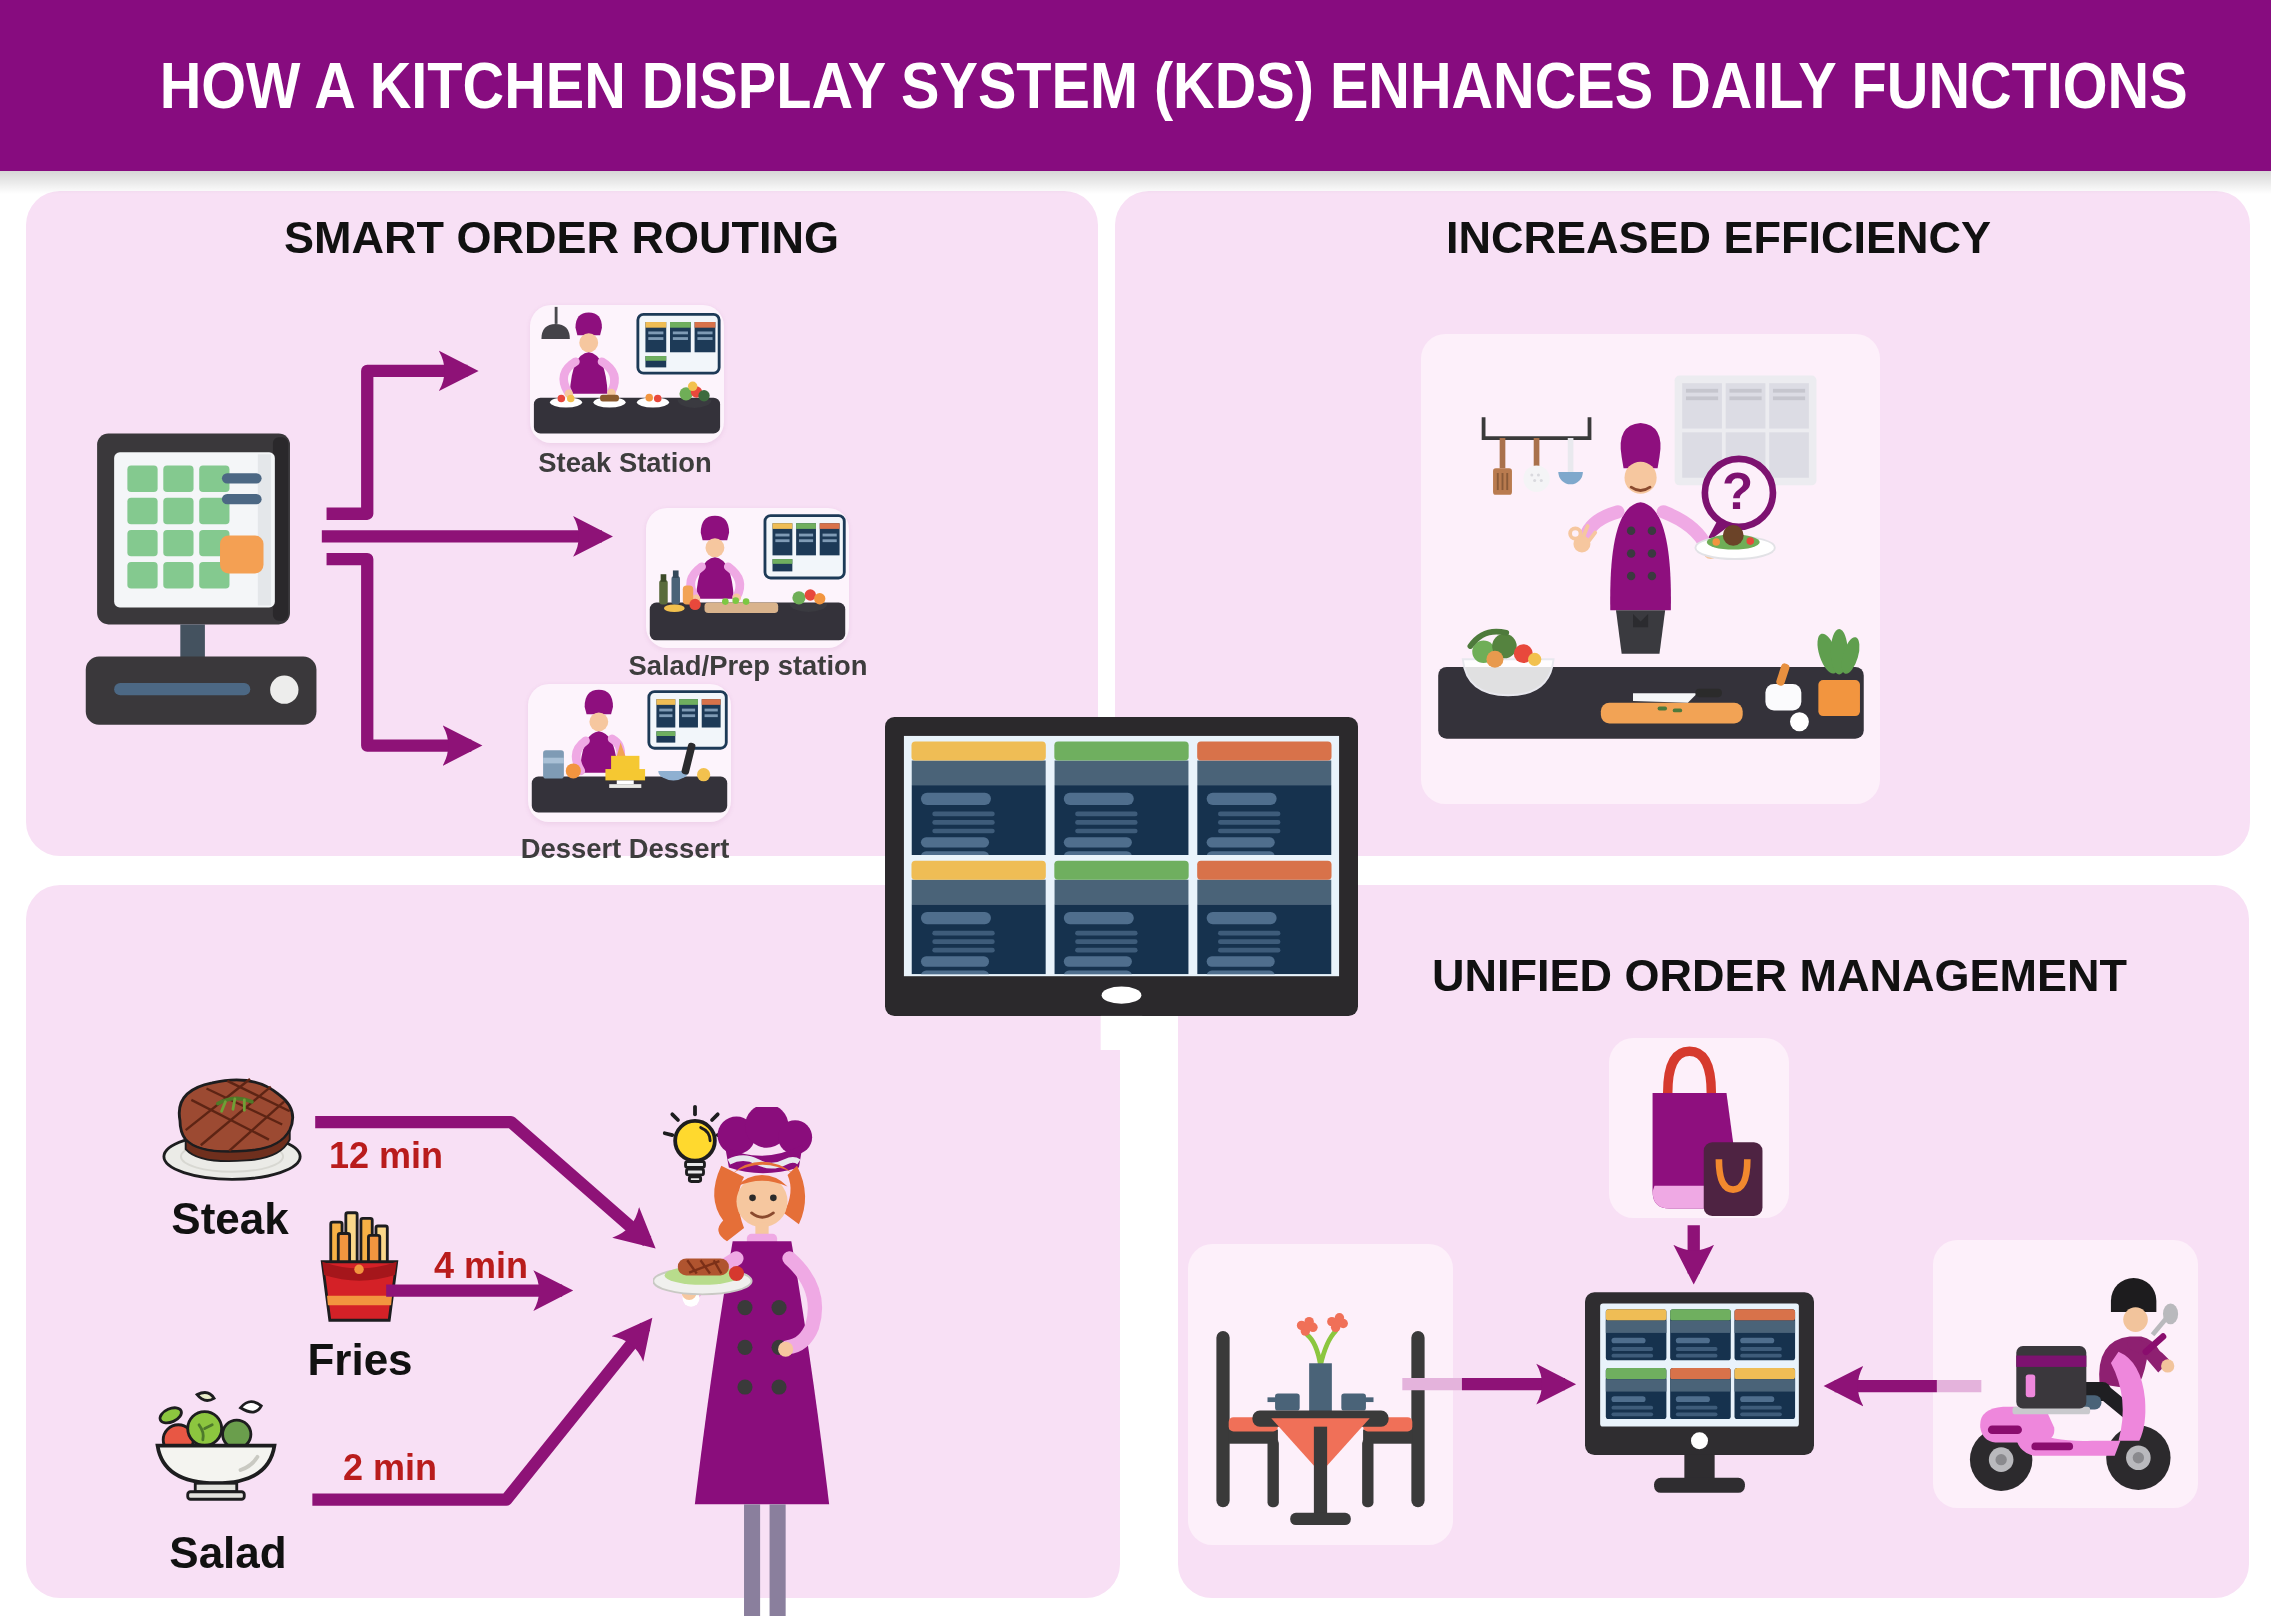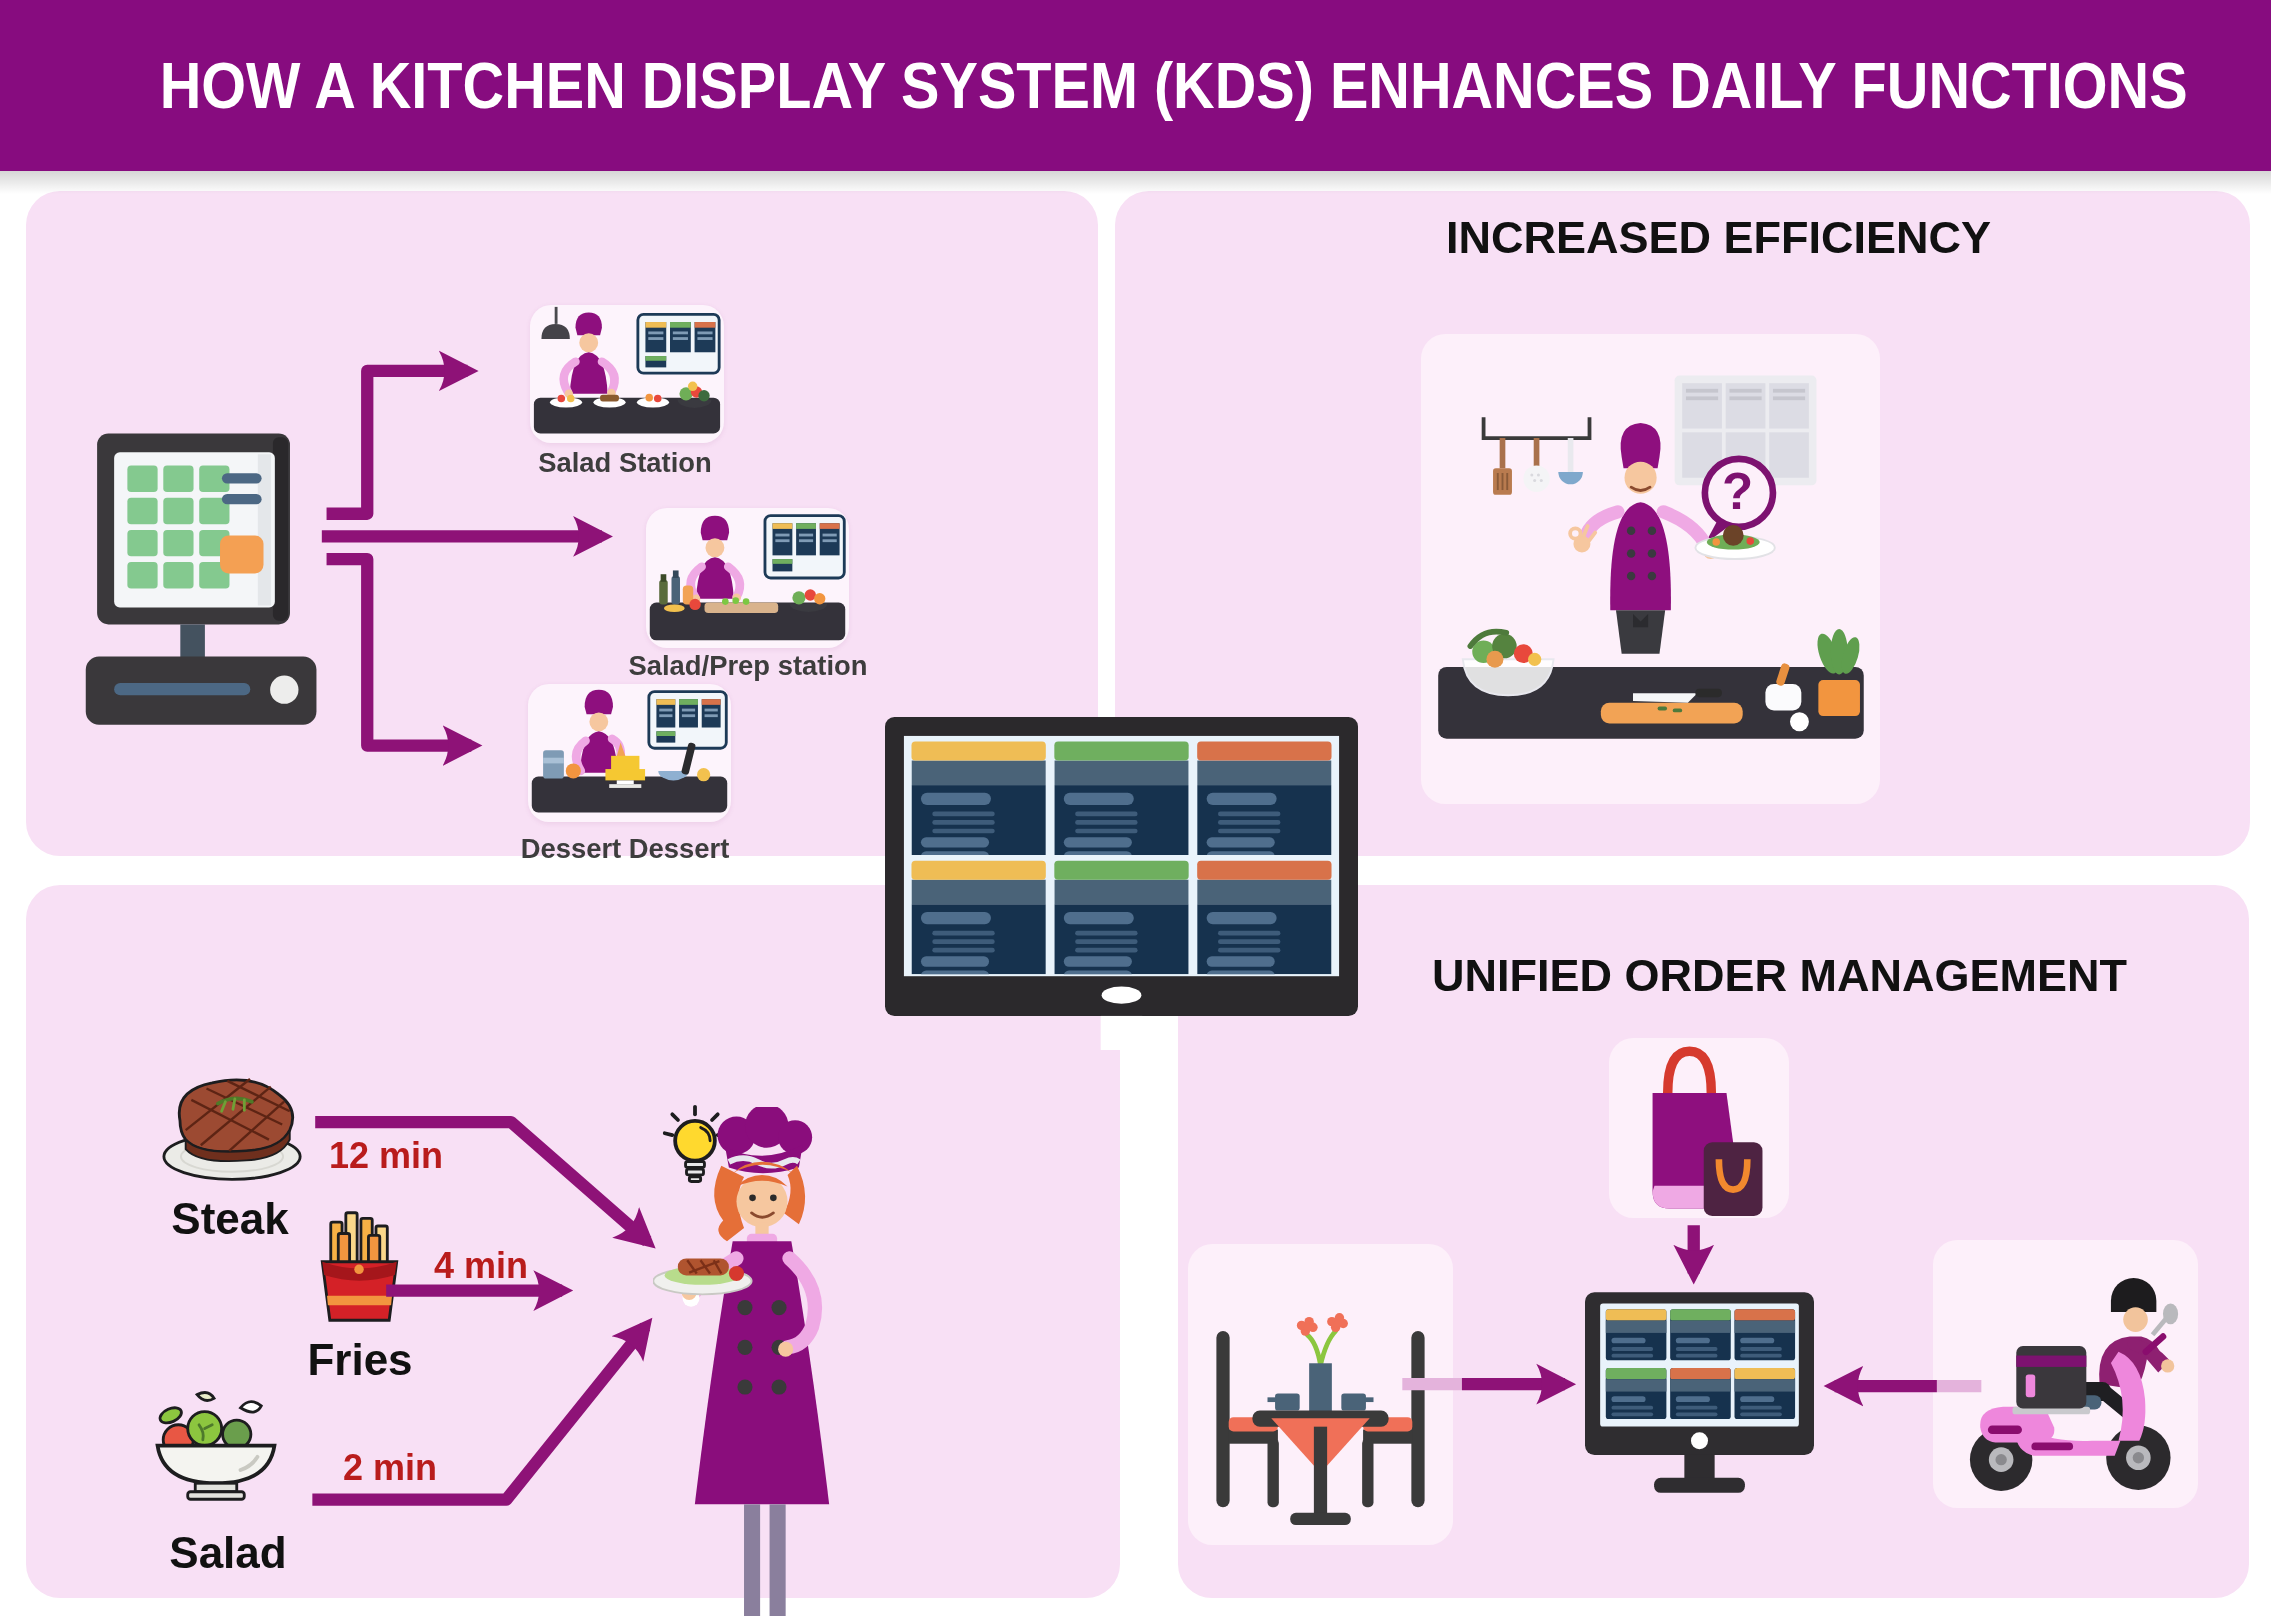--- a/index.html
+++ b/index.html
@@ -27,20 +27,21 @@
   <div id="banner" class="abs">
     <h1>HOW A KITCHEN DISPLAY SYSTEM (KDS) ENHANCES DAILY FUNCTIONS</h1>
   </div>
   <div id="banner-shadow" class="abs"></div>
 
   <div class="abs panel" style="left:25.6px;top:191px;width:1072px;height:665px;"></div>
   <div class="abs panel" style="left:1115px;top:191px;width:1135px;height:665px;"></div>
   <div class="abs panel" style="left:25.6px;top:885px;width:1094px;height:713px;"></div>
   <div class="abs panel" style="left:1178px;top:885px;width:1071px;height:713px;"></div>
 
+  <div class="abs heading" style="left:25.6px;top:212px;width:1072px;">SMART ORDER ROUTING</div>
   <div class="abs heading" style="left:1115px;top:212px;width:1135px;padding-left:36px;">INCREASED EFFICIENCY</div>
   <div class="abs heading" style="left:1244px;top:950px;width:1071px;">UNIFIED ORDER MANAGEMENT</div>
 
   <div class="abs" style="left:80px;top:424px;z-index:2;">
     <svg width="246" height="312" viewBox="0 0 260 330">
       <rect x="18" y="10" width="204" height="202" rx="12" fill="#3A383B"></rect>
       <rect x="204" y="14" width="16" height="194" rx="6" fill="#2A282B"></rect>
       <rect x="36" y="30" width="170" height="164" rx="6" fill="#F4F6F8"></rect>
       <rect x="188" y="32" width="14" height="160" fill="#E4E7EA"></rect>
       <g fill="#84C98F">
@@ -106,21 +107,21 @@
       <ellipse cx="130" cy="103" rx="17" ry="5.5" fill="#FFFFFF"></ellipse>
         <circle cx="126" cy="98" r="4" fill="#F2953F"></circle>
         <circle cx="135" cy="99" r="4" fill="#E8483C"></circle>
       <path d="M156 100 a18 9 0 0 0 36 0 Z" fill="#3A3A40"></path>
       <circle cx="165" cy="94" r="7" fill="#6FAE57"></circle>
         <circle cx="176" cy="92" r="6" fill="#E8483C"></circle>
         <circle cx="184" cy="96" r="6" fill="#3E6B3E"></circle>
         <circle cx="172" cy="86" r="5" fill="#F2C14E"></circle>
     </svg>
   </div>
-  <div class="abs station-label" style="left:483px;top:447px;width:284px;">Salad Station</div>
+  <div class="abs station-label" style="left:483px;top:447px;width:284px;">Steak Station</div>
 
   <div class="abs station-card" style="left:646px;top:508px;width:203px;height:140px;">
     <svg width="203" height="140" viewBox="0 0 215 148">
       <rect x="126" y="8" width="84" height="66" rx="6" fill="#F2F6FA" stroke="#1D3A57" stroke-width="3"></rect>
       <g>
         <rect x="134" y="16" width="21" height="34" fill="#1D3A57"></rect>
           <rect x="134" y="16" width="21" height="6" fill="#EFBD55"></rect>
         <rect x="159" y="16" width="21" height="34" fill="#1D3A57"></rect>
           <rect x="159" y="16" width="21" height="6" fill="#6FAF5F"></rect>
         <rect x="184" y="16" width="21" height="34" fill="#1D3A57"></rect>

